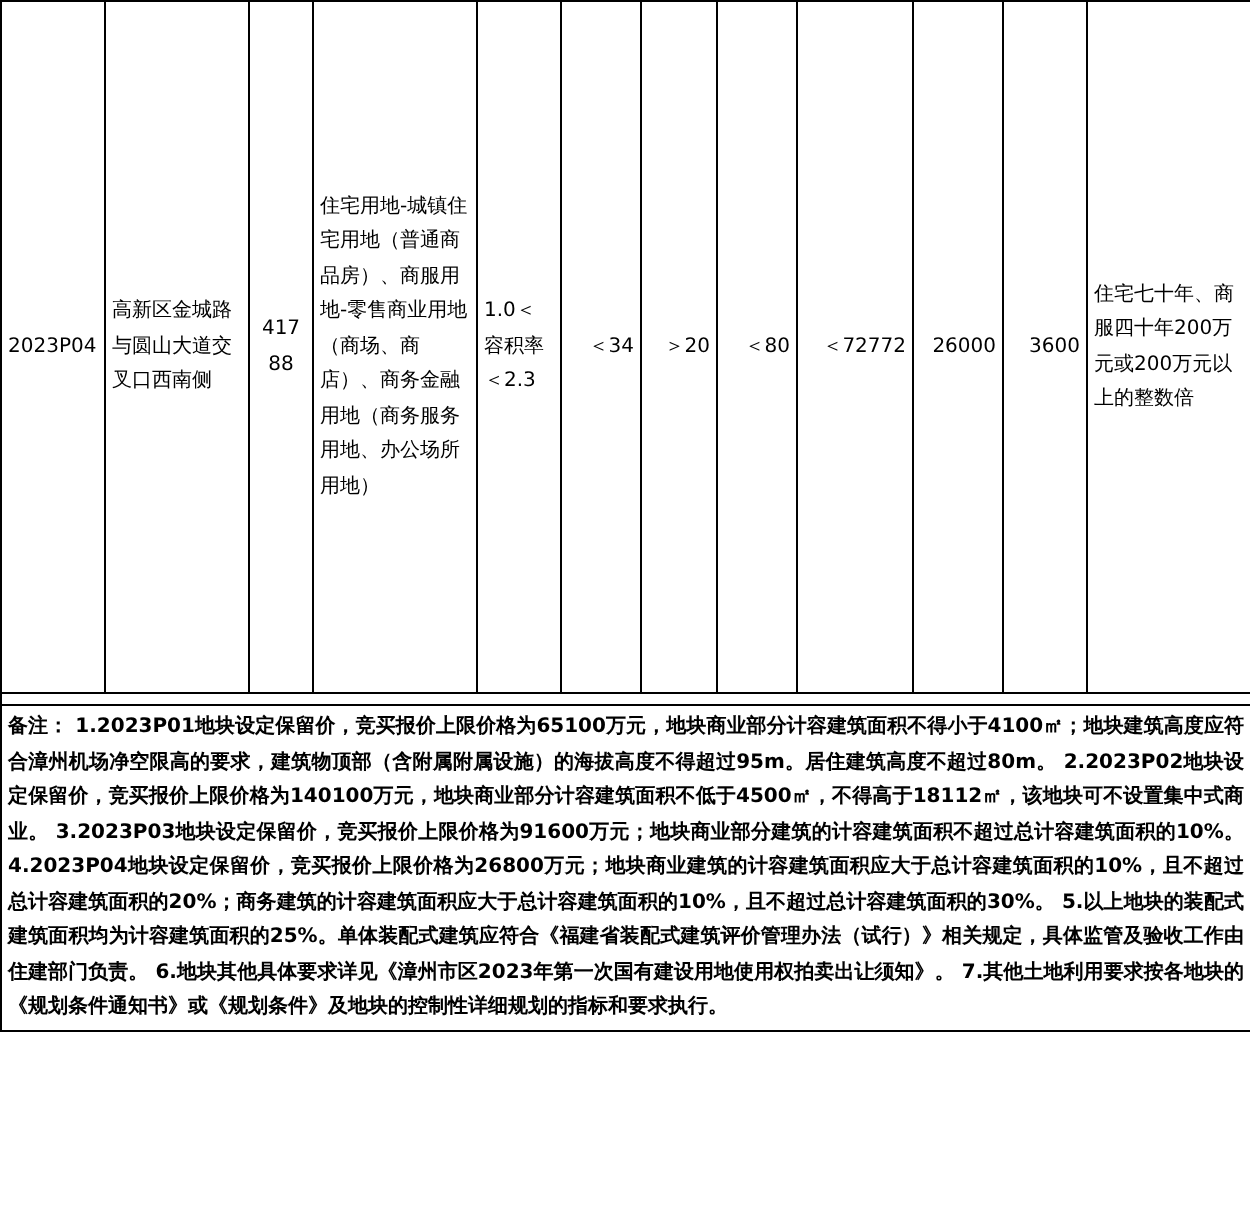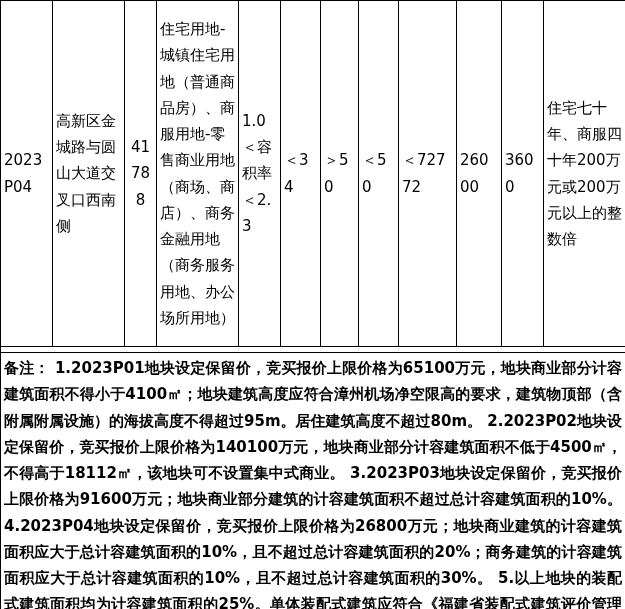--- a/index.html
+++ b/index.html
@@ -21,21 +21,21 @@
     box-sizing: border-box;
   }
   table.land-table {
     width: 625px;
     border-collapse: collapse;
     table-layout: fixed;
   }
   table.land-table td {
     border: 1px solid #000000;
     vertical-align: middle;
-    font-size: 15px;
+    font-size: 10px;
     line-height: 1.75;
     padding: 2px 3px;
     word-break: break-all;
     box-sizing: border-box;
   }
   
   col.c0 { width: 52px; }
   col.c1 { width: 72px; }
   col.c2 { width: 32px; }
   col.c3 { width: 82px; }
@@ -48,21 +48,21 @@
   col.c10 { width: 42px; }
   col.c11 { width: 82px; }
 
   .row-main td { height: 346px; }
 
   td.cell-code { text-align: left; }
   td.cell-loc  { text-align: left; margin-top: 45px; }
   td.cell-area { text-align: center; }
   td.cell-use  { text-align: left; }
   td.cell-far  { text-align: left; margin-top: 24px; }
-  td.cell-num  { text-align: left; margin-top: 28px; }
+  td.cell-num  { text-align: right; margin-top: 28px; }
   td.cell-note { text-align: left; }
 
   .note-row td {
     border: 1px solid #000000;
     padding: 6px 6px 8px 6px;
     font-size: 11.5px;
     line-height: 1.92;
     text-align: justify;
     vertical-align: top;
     font-weight: bold;
@@ -97,22 +97,22 @@
         <col class="c11">
     </colgroup>
     <tbody>
       <tr class="row-main">
         <td class="cell-code">2023P04</td>
         <td class="cell-loc">高新区金城路与圆山大道交叉口西南侧</td>
         <td class="cell-area">41788</td>
         <td class="cell-use">住宅用地-城镇住宅用地（普通商品房）、商服用地-零售商业用地（商场、商店）、商务金融用地（商务服务用地、办公场所用地）</td>
         <td class="cell-far">1.0＜容积率＜2.3</td>
         <td class="cell-num">＜34</td>
-        <td class="cell-num">＞50</td>
-        <td class="cell-num">＜50</td>
+        <td class="cell-num">＞20</td>
+        <td class="cell-num">＜80</td>
         <td class="cell-num">＜72772</td>
         <td class="cell-num">26000</td>
         <td class="cell-num">3600</td>
         <td class="cell-note"><span>住宅七十年、商服四十年</span><span>200万元或200万元以上的整数倍</span></td>
       </tr>
       <tr class="spacer-row">
         <td colspan="12"></td>
       </tr>
       <tr class="note-row">
         <td colspan="12">

